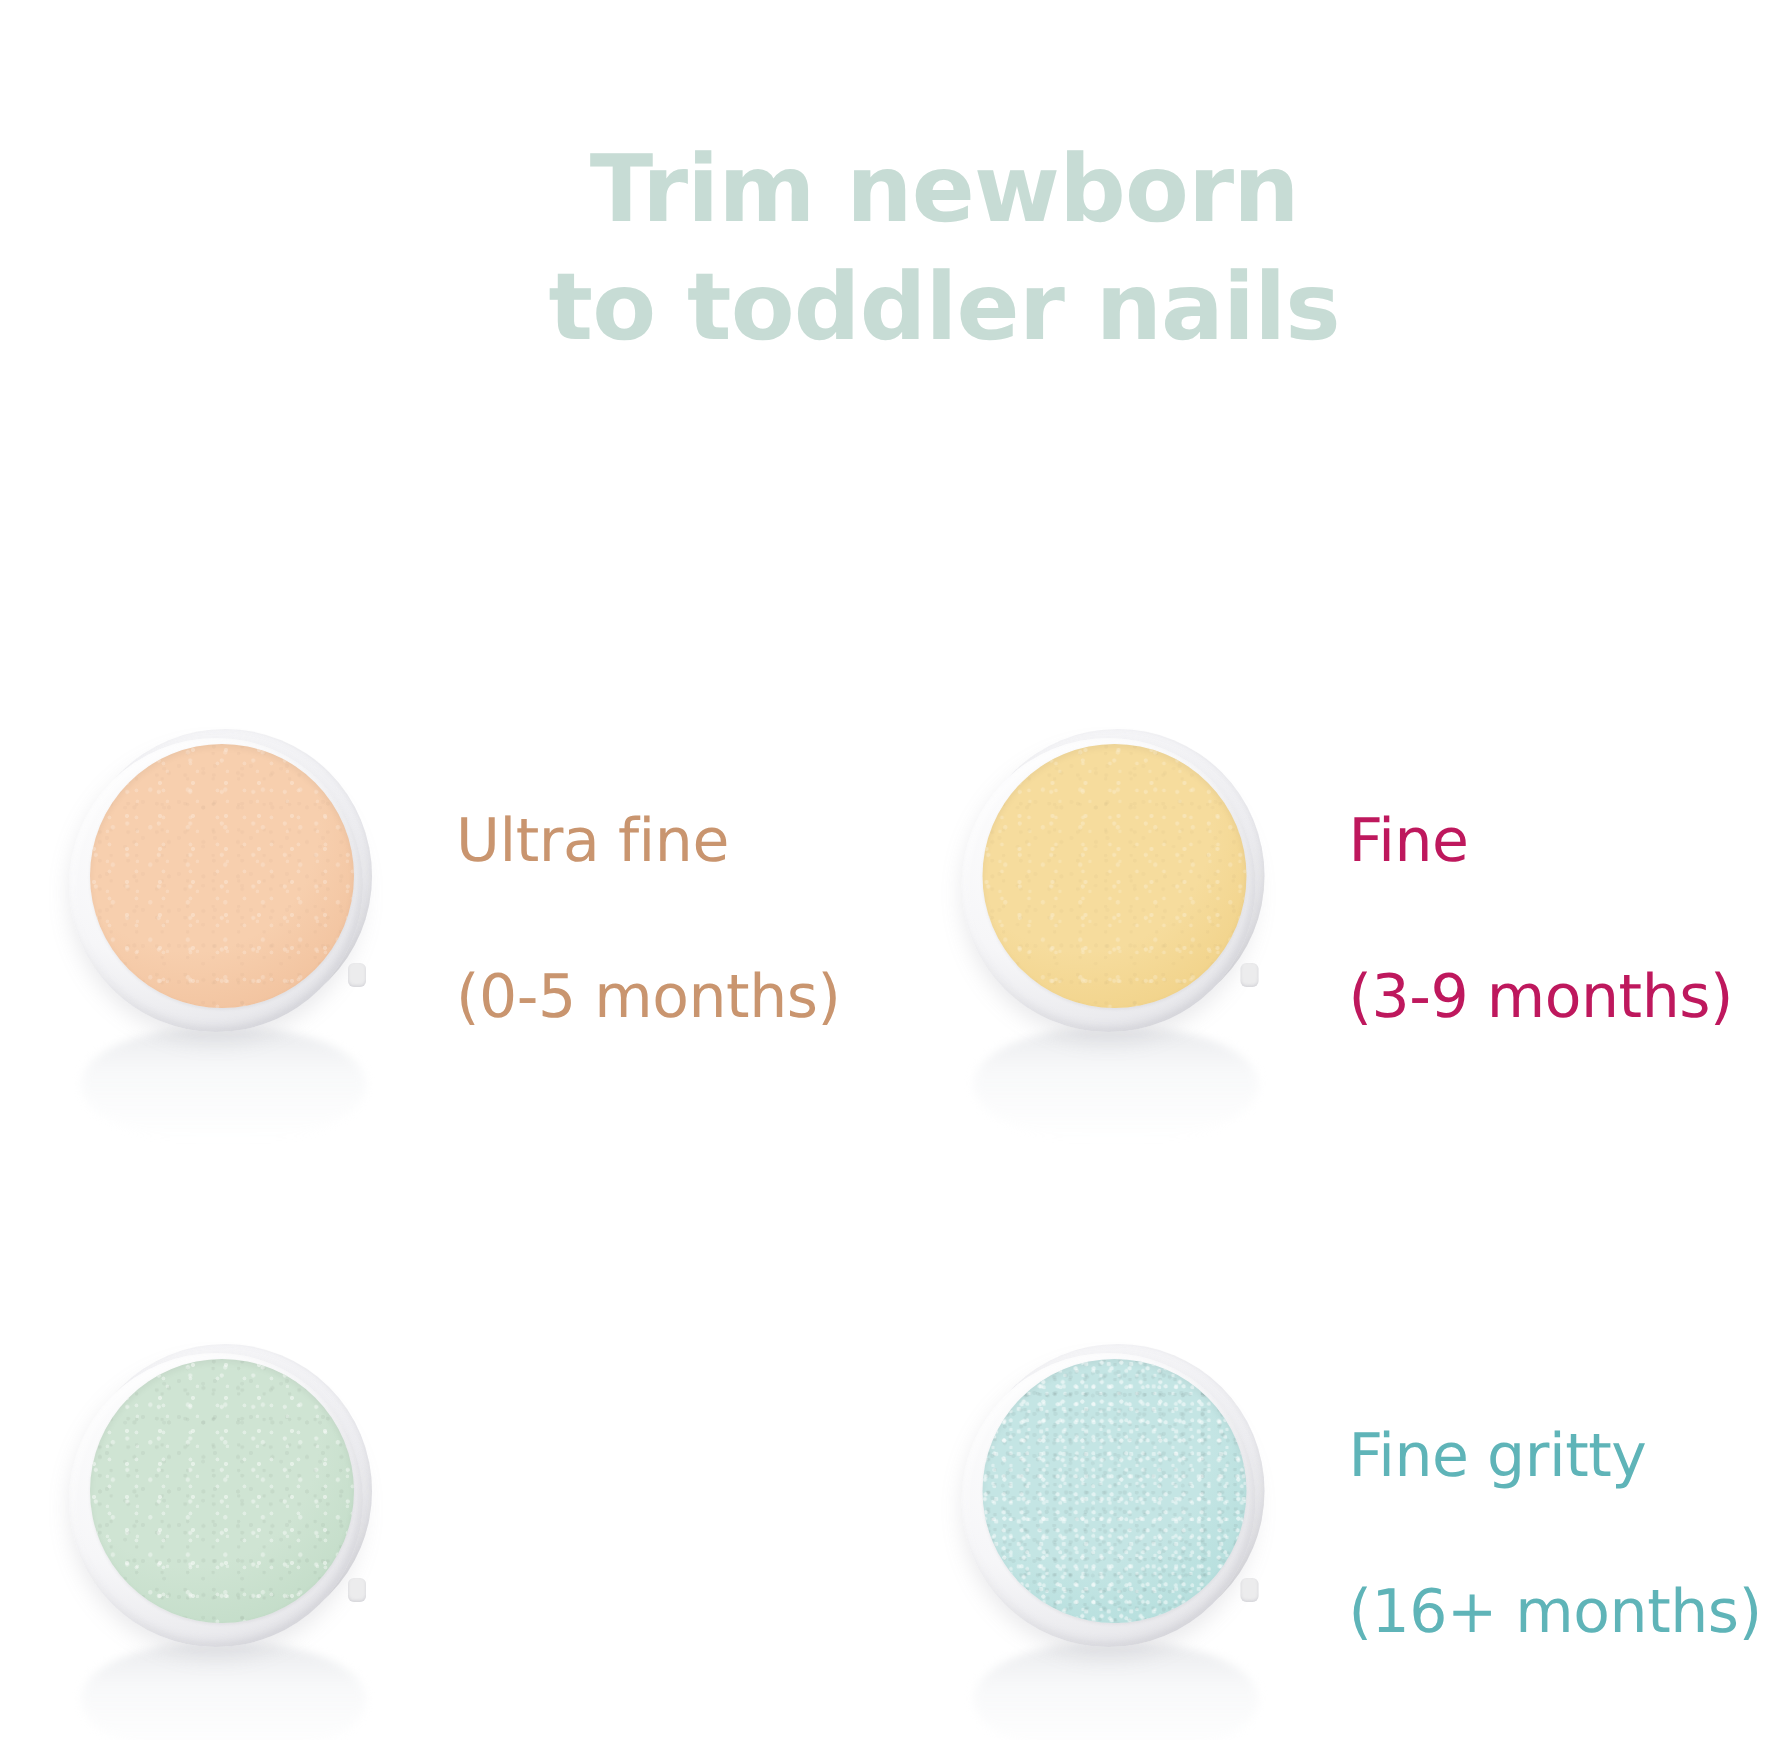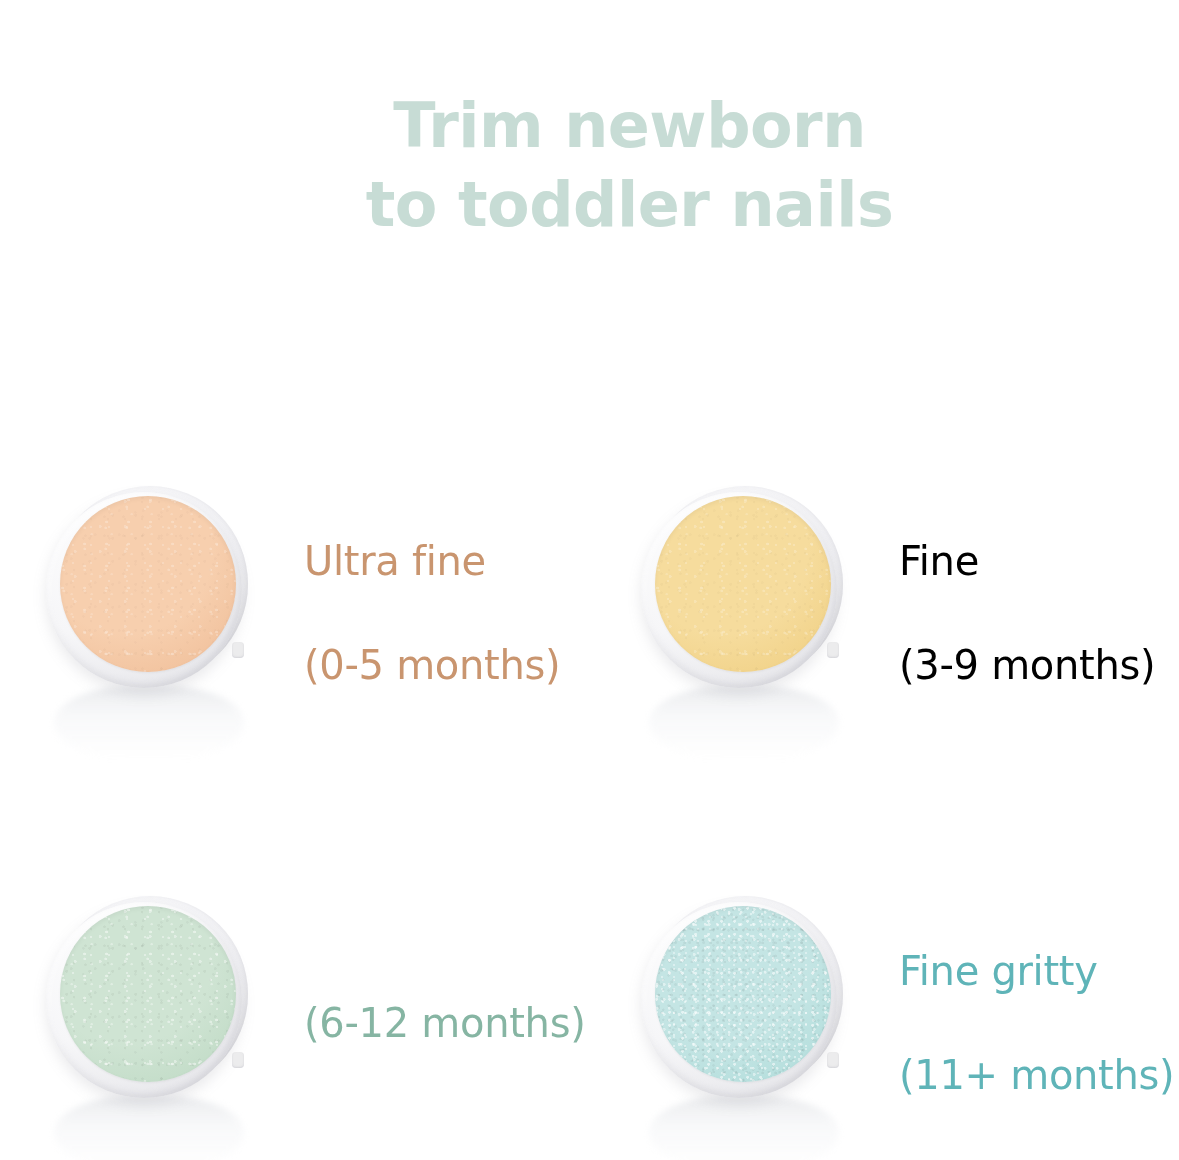--- a/index.html
+++ b/index.html
@@ -194,50 +194,49 @@
   <div class="cell c1">
     <div class="disc-wrap">
       <div class="disc-reflection"></div>
       <div class="disc-rim2"></div>
       <div class="disc-ring">
         <div class="tab t-top"></div>
         <div class="tab t-right"></div>
       </div>
       <div class="disc-pad fine" style="background: radial-gradient(circle at 38% 30%, rgb(246, 220, 157) 0%, rgb(246, 220, 157) 52%, rgb(238, 205, 126) 100%);"></div>
     </div>
-    <div class="label" style="color: #000000;">
+    <div class="label" style="color: #be185d;">
       <span class="lname">Fine</span>
       <span class="lage">(3-9 months)</span>
     </div>
   </div>
 
   <div class="cell c2">
     <div class="disc-wrap">
       <div class="disc-reflection"></div>
       <div class="disc-rim2"></div>
       <div class="disc-ring">
         <div class="tab t-top"></div>
         <div class="tab t-right"></div>
       </div>
       <div class="disc-pad" style="background: radial-gradient(circle at 38% 30%, rgb(207, 228, 211) 0%, rgb(207, 228, 211) 52%, rgb(188, 216, 194) 100%);"></div>
     </div>
     <div class="label" style="color: rgb(134, 181, 163);">
-      <span class="lage">(6-12 months)</span>
     </div>
   </div>
 
   <div class="cell c3">
     <div class="disc-wrap">
       <div class="disc-reflection"></div>
       <div class="disc-rim2"></div>
       <div class="disc-ring">
         <div class="tab t-top"></div>
         <div class="tab t-right"></div>
       </div>
       <div class="disc-pad coarse" style="background: radial-gradient(circle at 38% 30%, rgb(196, 229, 228) 0%, rgb(196, 229, 228) 52%, rgb(173, 219, 217) 100%);"></div>
     </div>
     <div class="label" style="color: rgb(95, 180, 184);">
       <span class="lname">Fine gritty</span>
-      <span class="lage">(11+ months)</span>
+      <span class="lage">(16+ months)</span>
     </div>
   </div>
 
 </div>
 
 </body></html>

